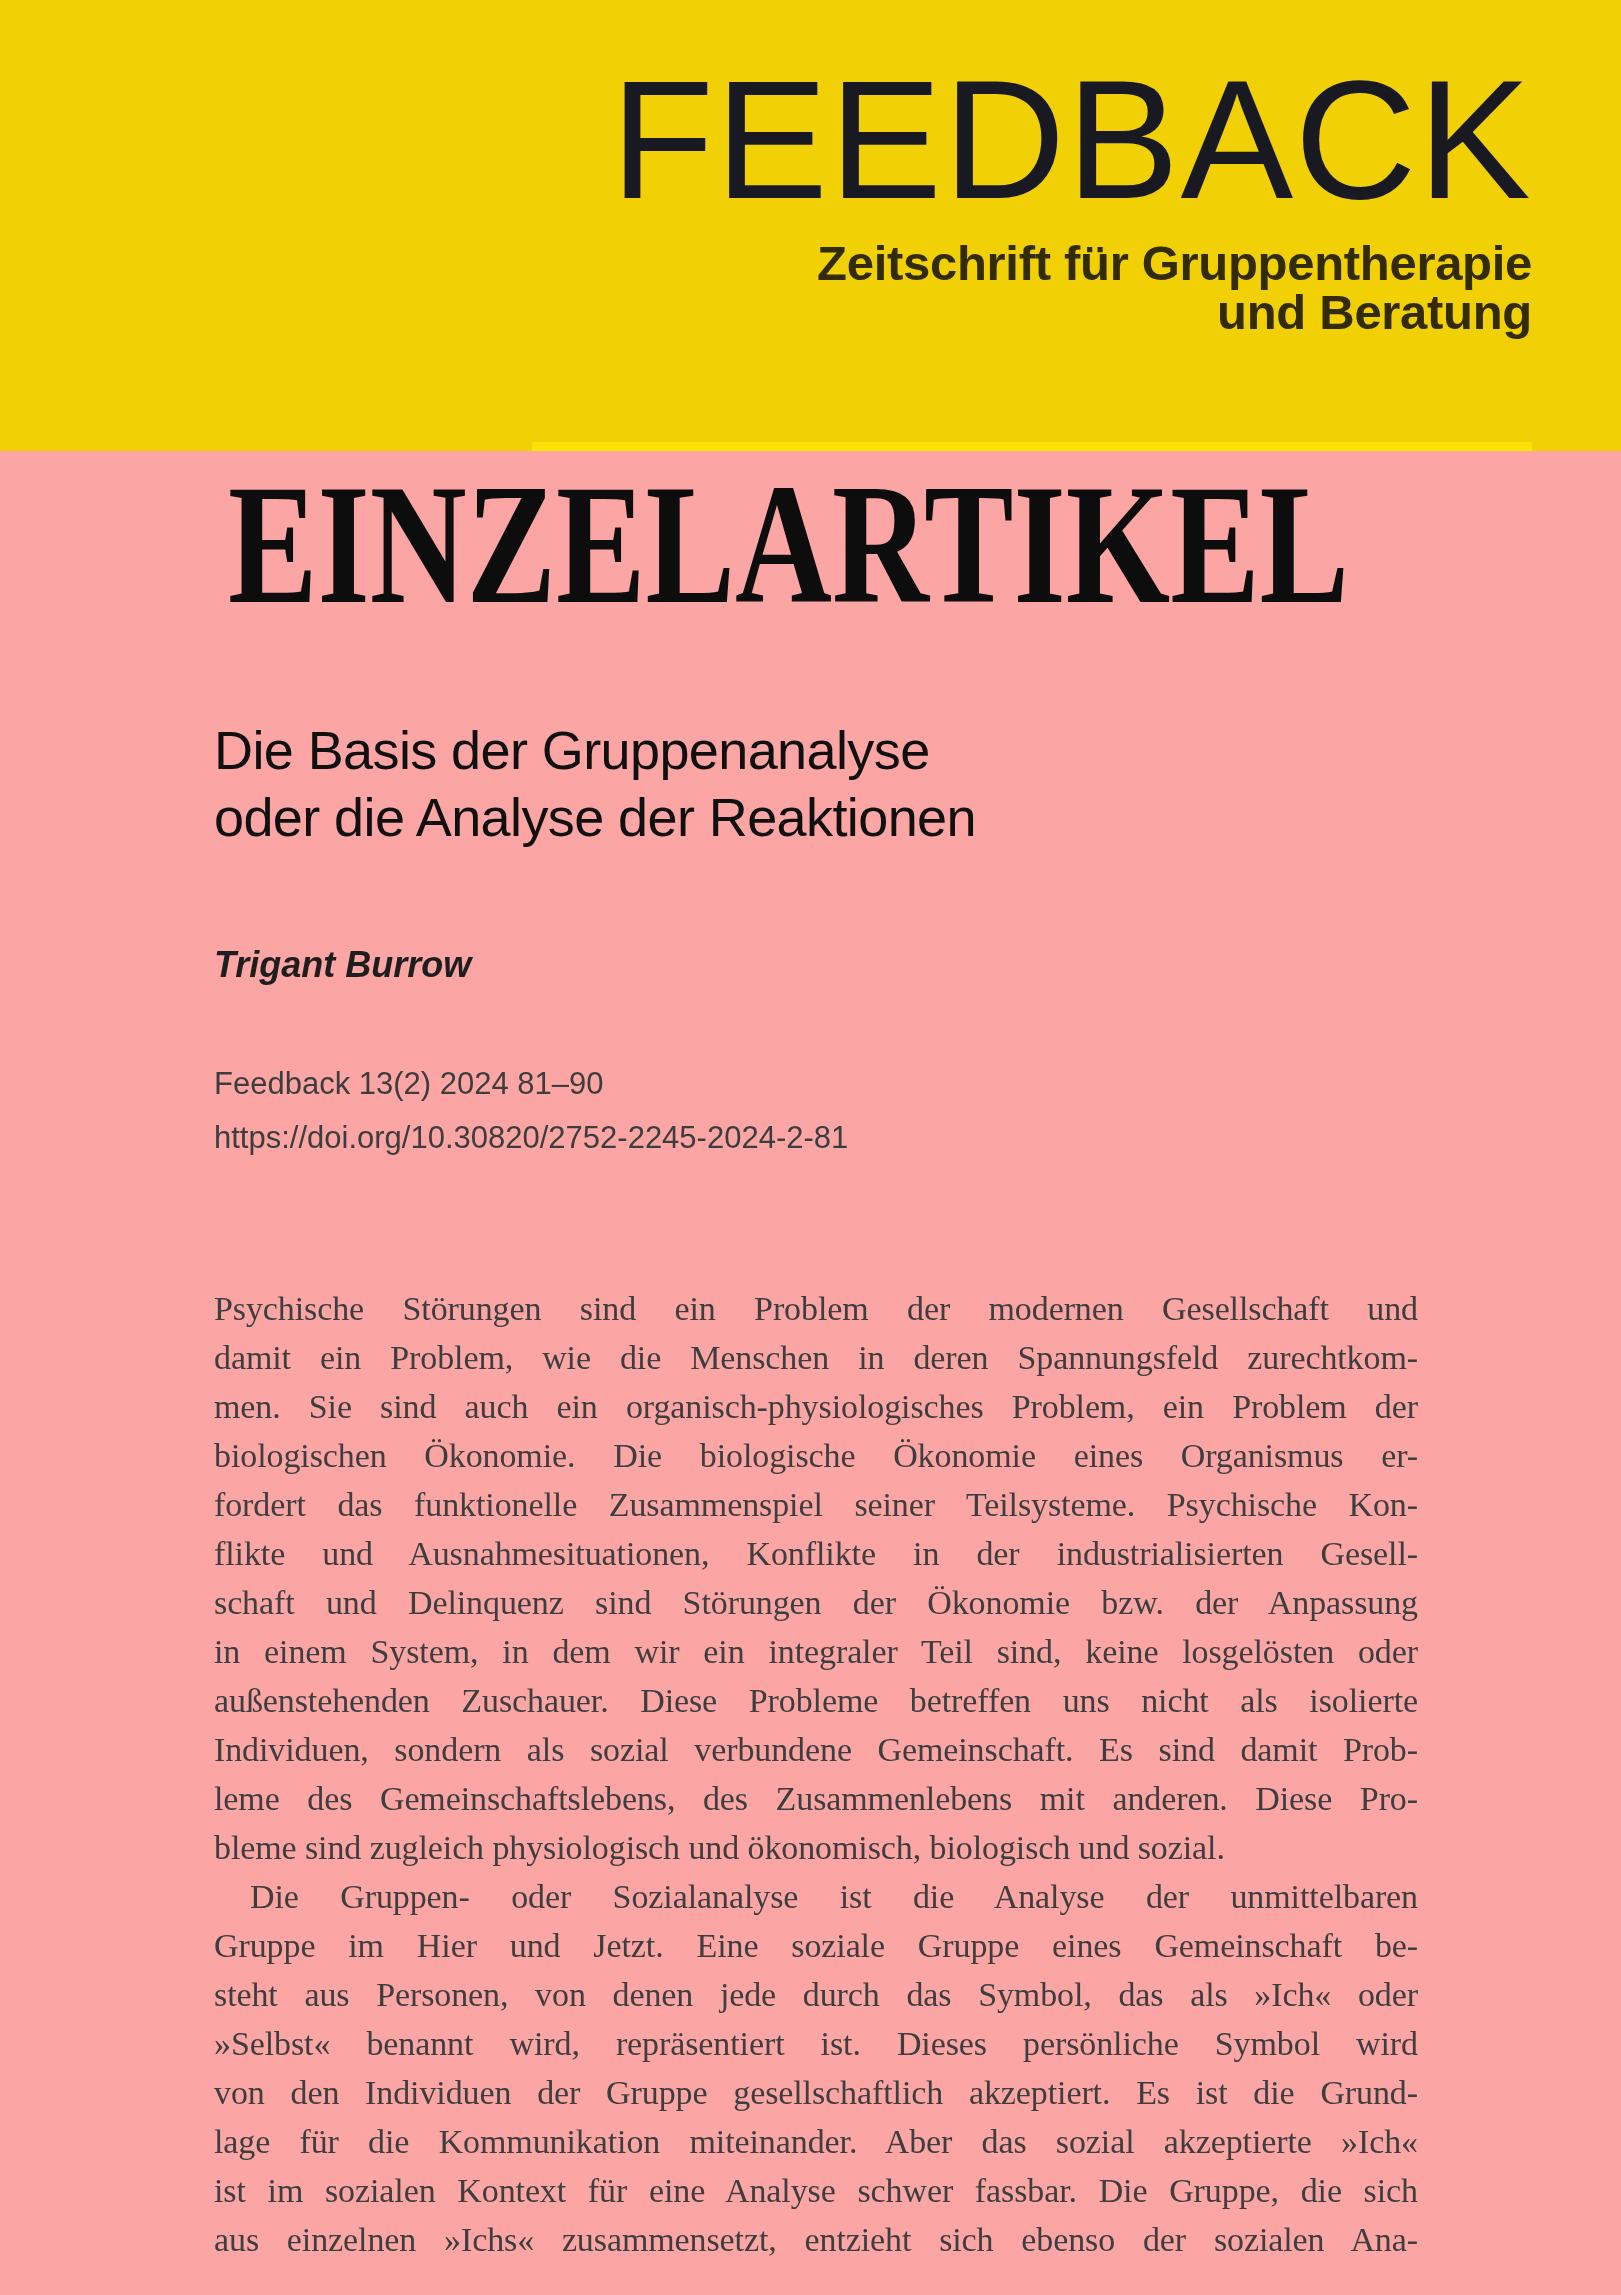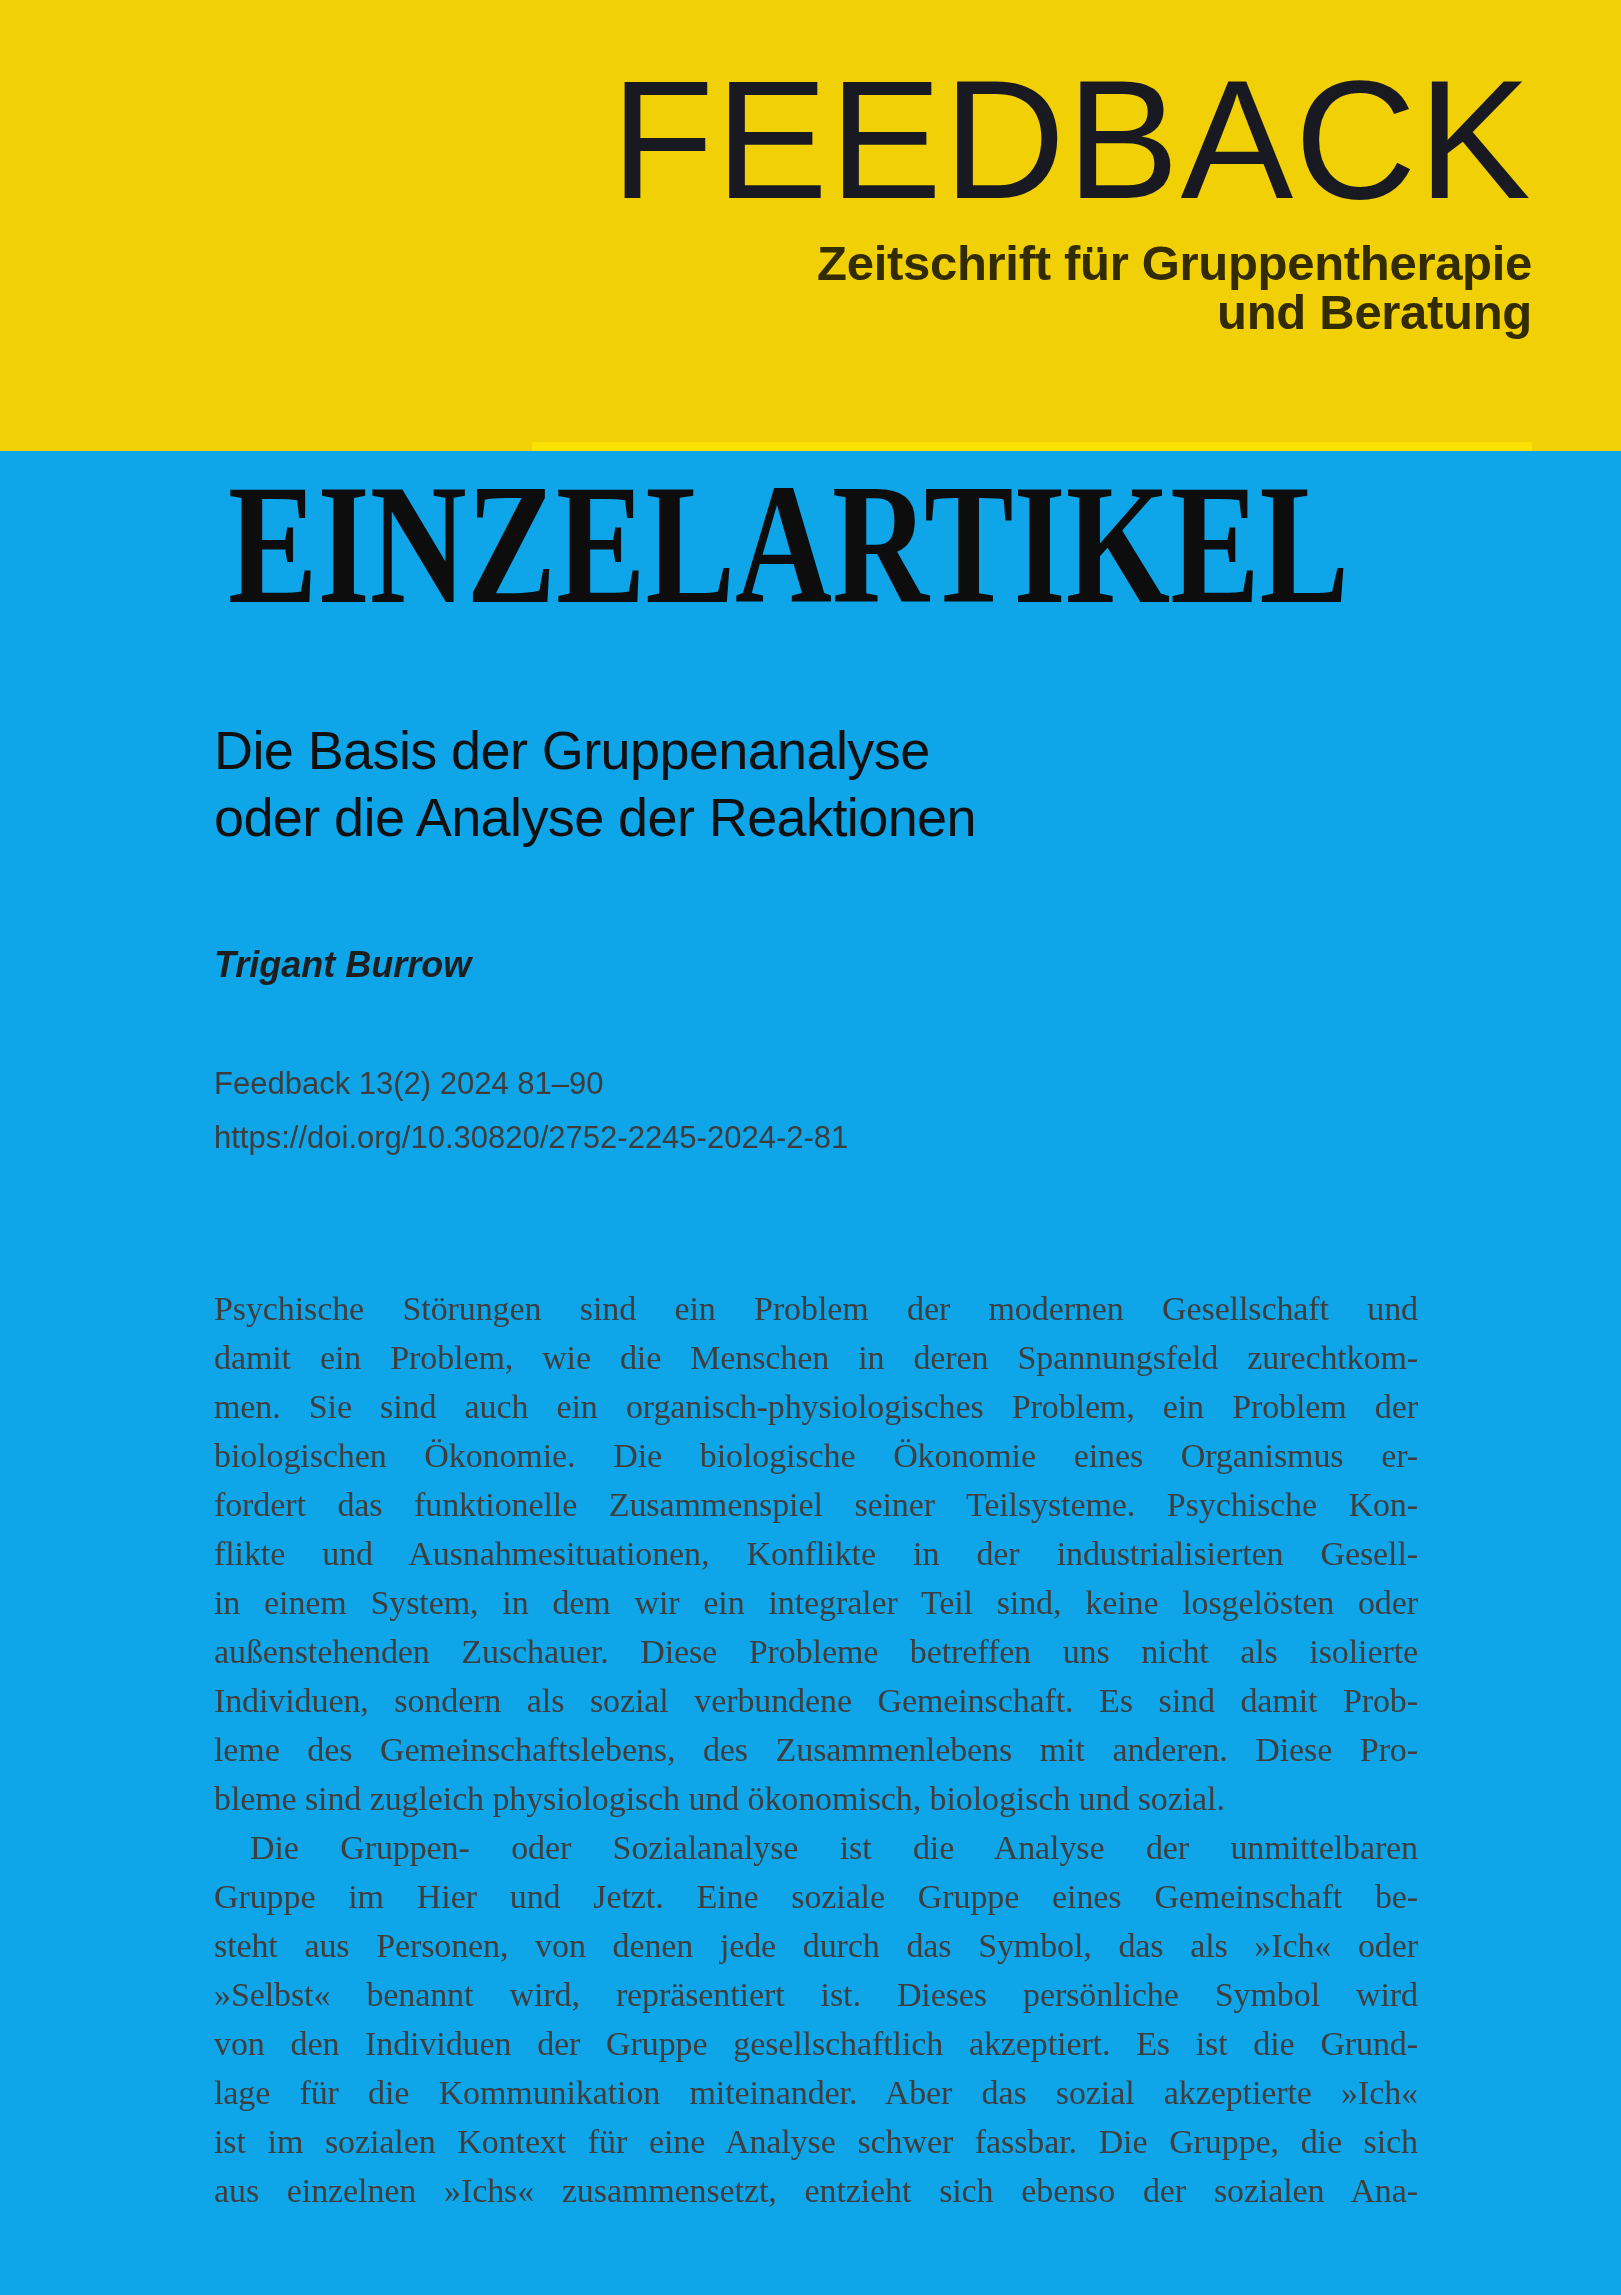--- a/index.html
+++ b/index.html
@@ -4,21 +4,21 @@
 <style>
   html, body {
     margin: 0;
     padding: 0;
     background: #e8e8e8;
   }
   .page {
     position: relative;
     width: 1622px;
     height: 2295px;
-    background: #0ea5e9;
+    background: #fca5a5;
     overflow: hidden;
     font-kerning: normal;
   }
 
   
   .masthead {
     position: absolute;
     left: 0; top: 0;
     width: 1622px;
     height: 451px;
@@ -160,20 +160,21 @@
   </div>
 
   <div class="body-text">
     <div>
       <div class="bl">Psychische Störungen sind ein Problem der modernen Gesellschaft und</div>
       <div class="bl">damit ein Problem, wie die Menschen in deren Spannungsfeld zurechtkom-</div>
       <div class="bl">men. Sie sind auch ein organisch-physiologisches Problem, ein Problem der</div>
       <div class="bl">biologischen Ökonomie. Die biologische Ökonomie eines Organismus er-</div>
       <div class="bl">fordert das funktionelle Zusammenspiel seiner Teilsysteme. Psychische Kon-</div>
       <div class="bl">flikte und Ausnahmesituationen, Konflikte in der industrialisierten Gesell-</div>
+      <div class="bl">schaft und Delinquenz sind Störungen der Ökonomie bzw. der Anpassung</div>
       <div class="bl">in einem System, in dem wir ein integraler Teil sind, keine losgelösten oder</div>
       <div class="bl">außenstehenden Zuschauer. Diese Probleme betreffen uns nicht als isolierte</div>
       <div class="bl">Individuen, sondern als sozial verbundene Gemeinschaft. Es sind damit Prob-</div>
       <div class="bl">leme des Gemeinschaftslebens, des Zusammenlebens mit anderen. Diese Pro-</div>
       <div class="bl para-end">bleme sind zugleich physiologisch und ökonomisch, biologisch und sozial.</div>
     </div>
     <div>
       <div class="bl indent">Die Gruppen- oder Sozialanalyse ist die Analyse der unmittelbaren</div>
       <div class="bl">Gruppe im Hier und Jetzt. Eine soziale Gruppe eines Gemeinschaft be-</div>
       <div class="bl">steht aus Personen, von denen jede durch das Symbol, das als »Ich« oder</div>

